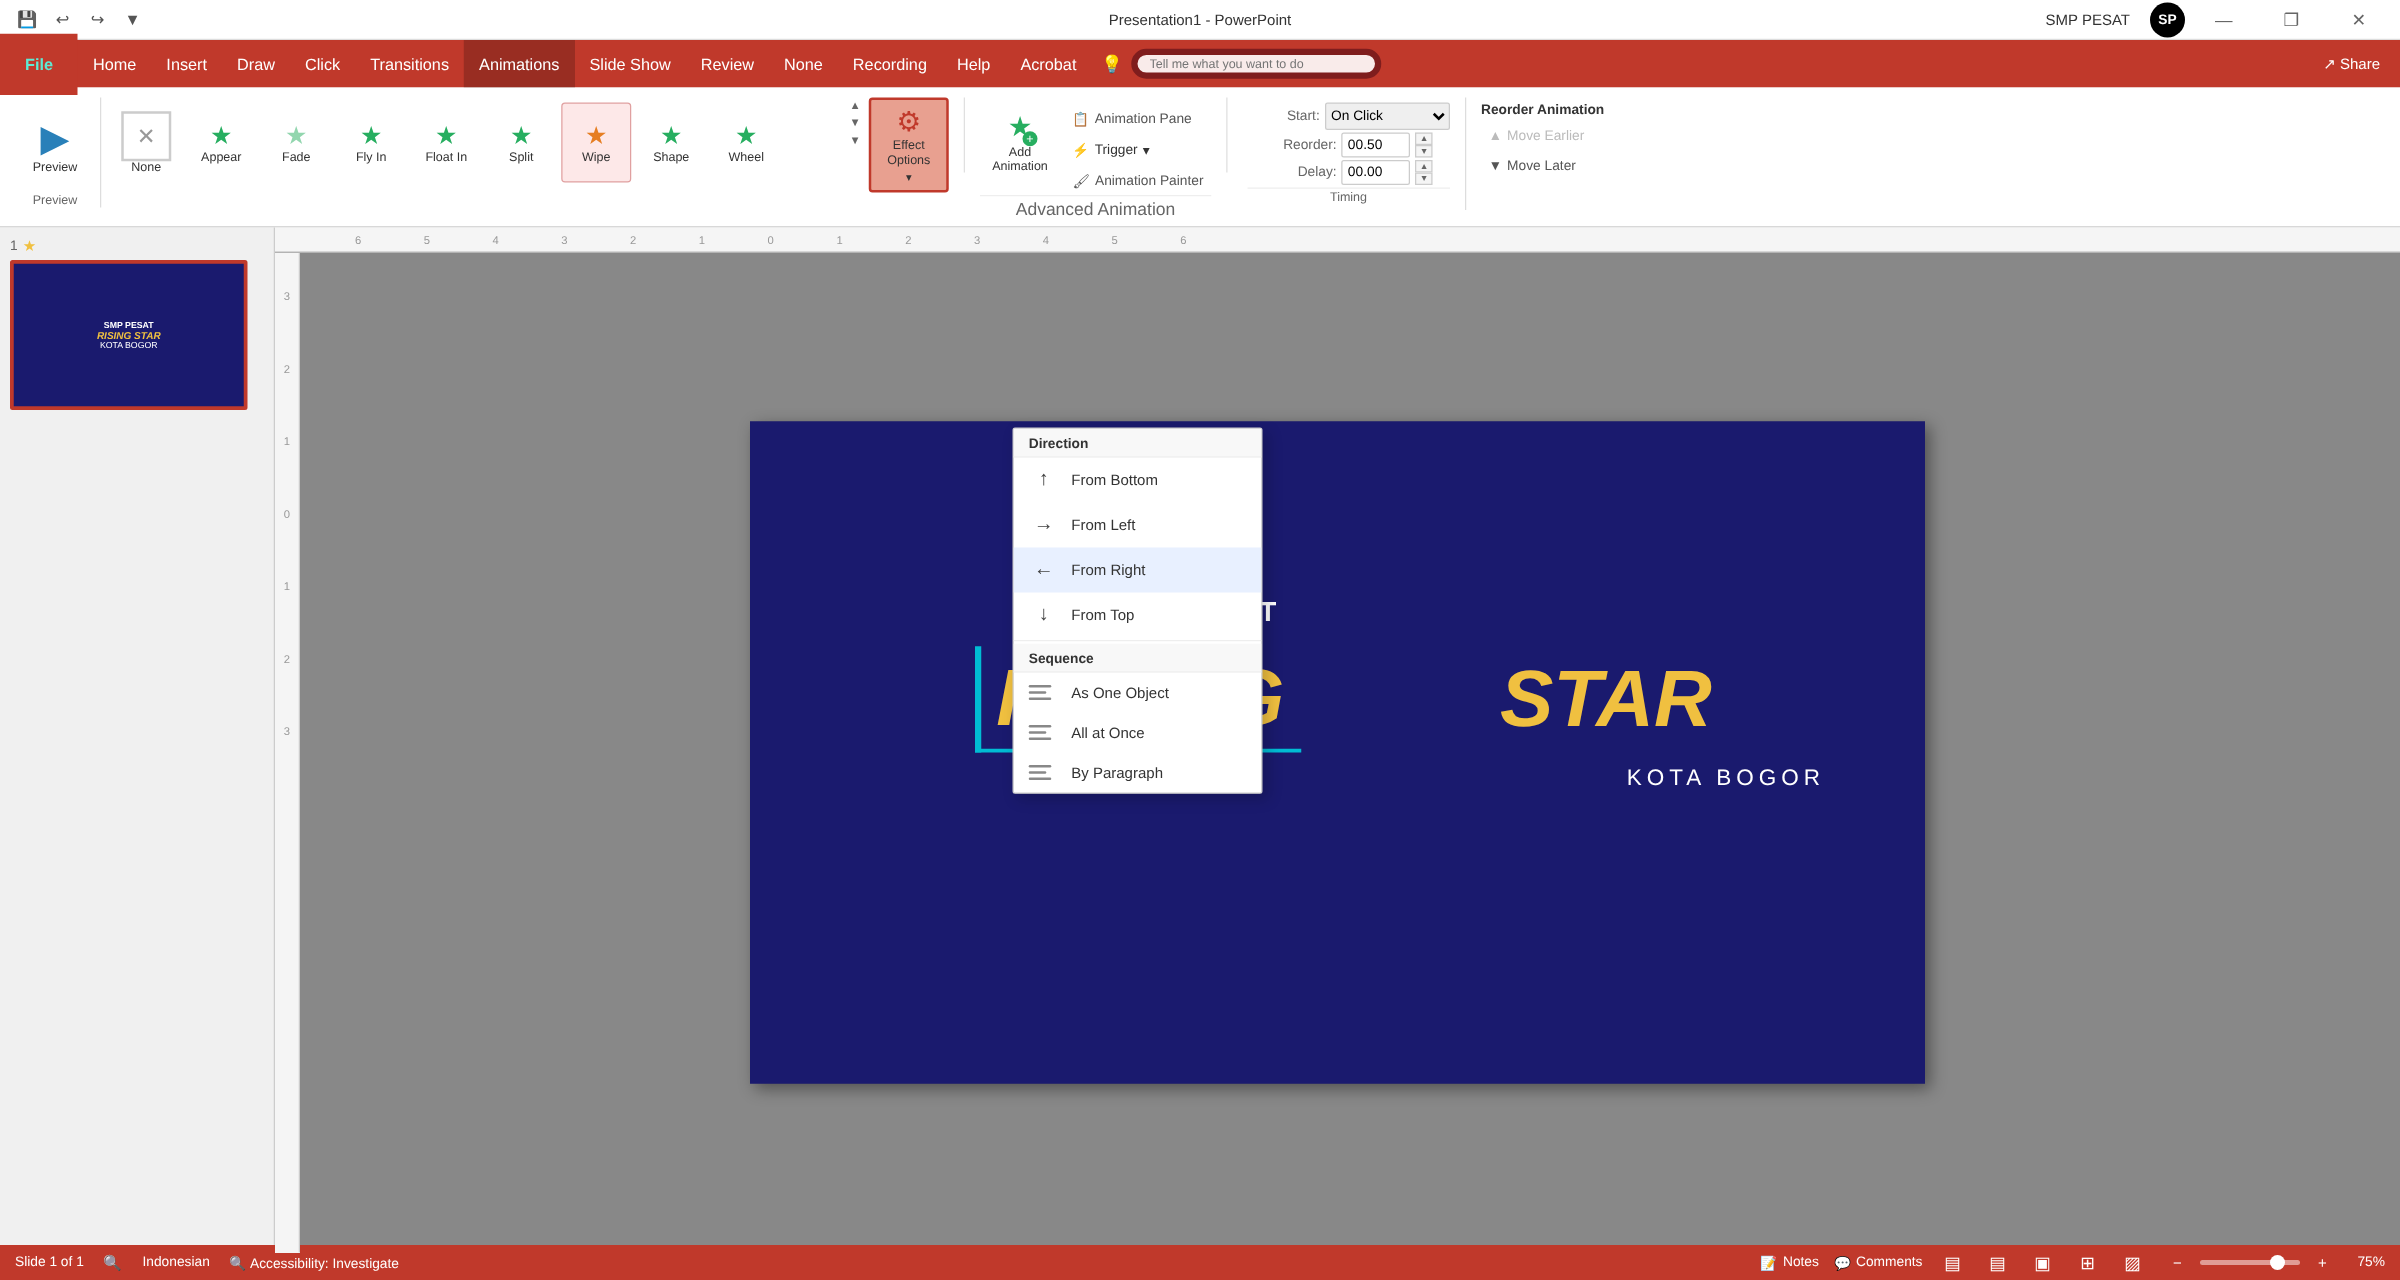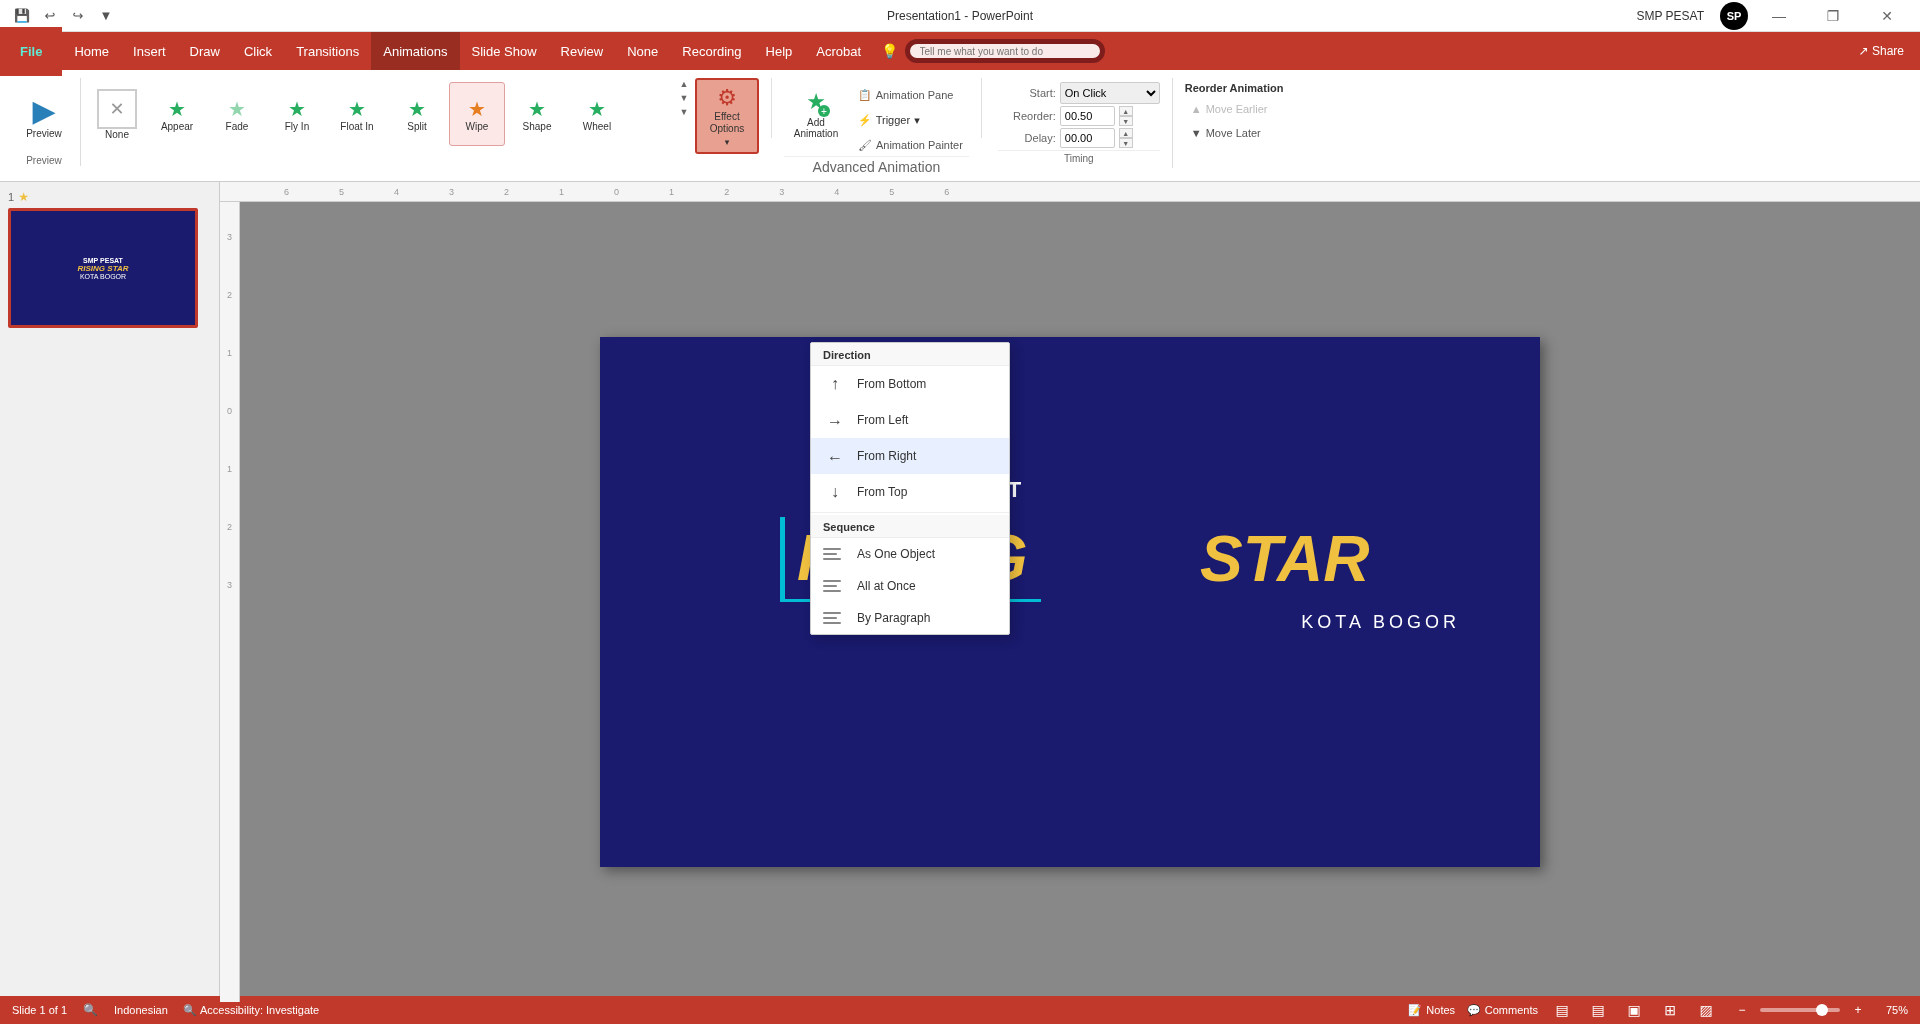--- a/index.html
+++ b/index.html
@@ -426,20 +426,21 @@
       flex-direction: column;
       gap: 2px;
       border-right: 1px solid #ddd;
       padding-right: 12px;
     }
     .timing-row {
       display: flex;
       align-items: center;
       gap: 4px;
       font-size: 11px;
+      justify-content: center;
     }
     .timing-label { color: #666; min-width: 58px; text-align: right; }
     .timing-input {
       width: 55px;
       height: 20px;
       border: 1px solid #ccc;
       border-radius: 2px;
       padding: 0 4px;
       font-size: 11px;
     }

